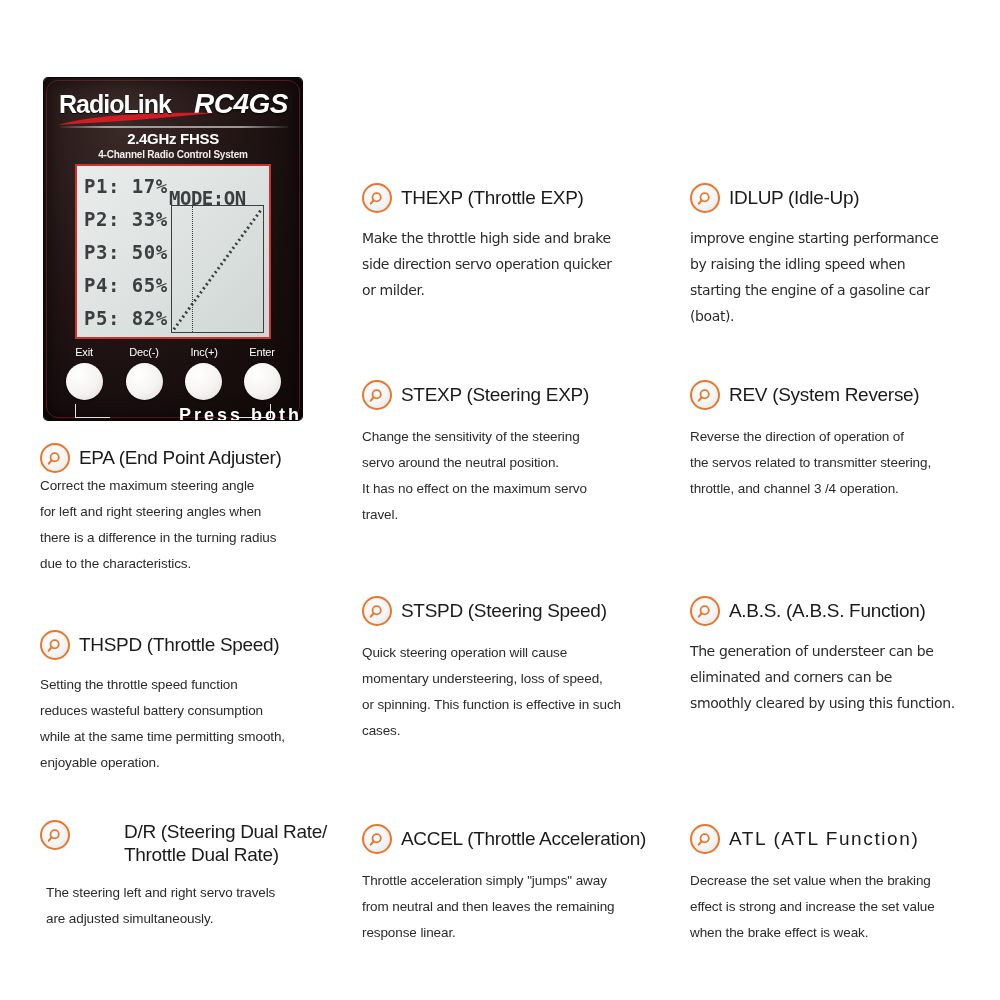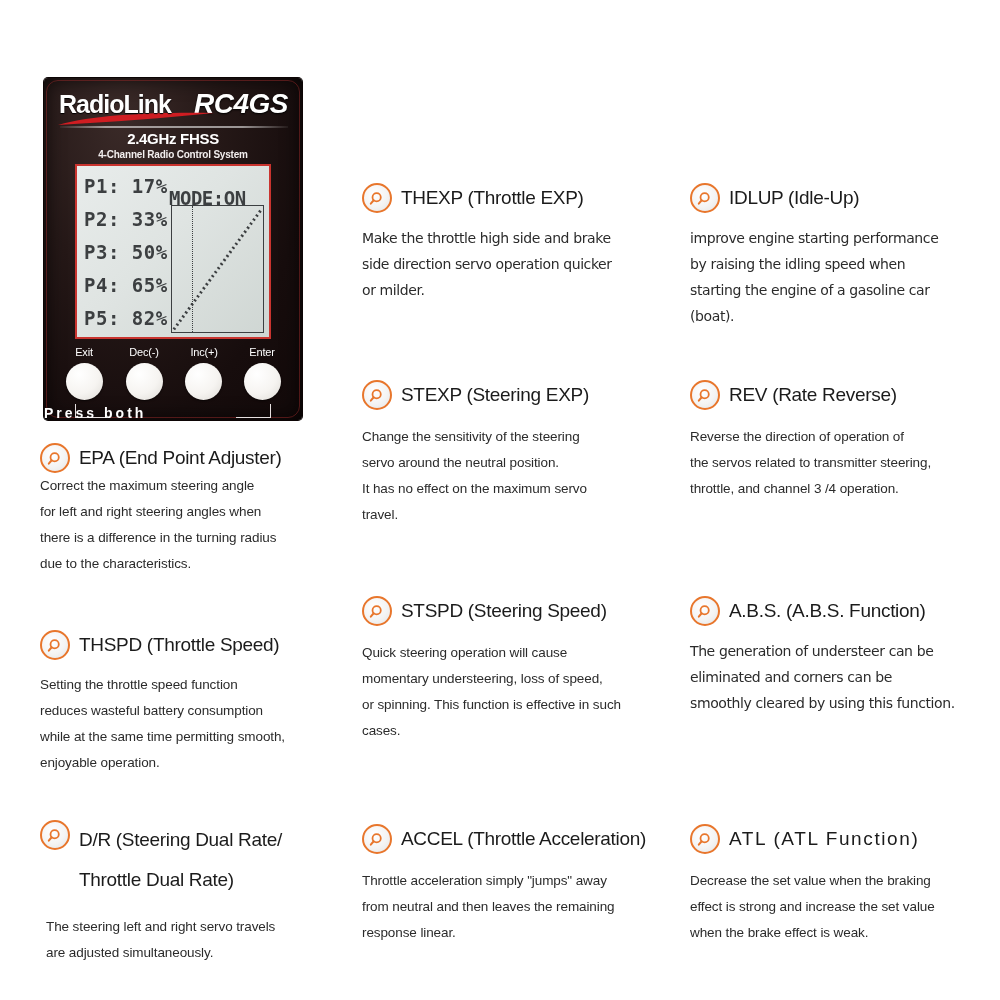--- a/index.html
+++ b/index.html
@@ -100,22 +100,22 @@
   .btncircles{position:absolute;left:0;top:285px;width:100%;height:40px;}
   .btn{
     position:absolute;top:0;width:37px;height:37px;border-radius:50%;
     background:radial-gradient(circle at 35% 30%,#ffffff 0%,#f6f4f1 55%,#dedbd6 100%);
     box-shadow:0 1px 2px rgba(0,0,0,.6);
   }
   .pressboth{
     position:absolute;left:0;top:324px;width:100%;height:22px;
   }
   .pb-text{
-    position:absolute;left:0;top:3px;width:100%;text-align:left;
-    color:#fff;font-size:14px;font-weight:bold;letter-spacing:3px;
+    position:absolute;left:0;top:3px;width:100%;text-align:right;
+    color:#fff;font-size:18px;font-weight:bold;letter-spacing:3px;
   }
   .pb-l,.pb-r{
     position:absolute;top:2px;height:13px;width:34px;
     border-bottom:1.5px solid #e6e0e0;
   }
   .pb-l{left:31px;border-left:1.5px solid #e6e0e0;}
   .pb-r{right:31px;border-right:1.5px solid #e6e0e0;}
 
   
   .feat{position:absolute;}
@@ -130,21 +130,21 @@
   .ftitle{
     font-size:19px;line-height:30px;color:#1b1b1b;letter-spacing:-0.3px;
     white-space:pre-line;
   }
   .ftitle.wide{letter-spacing:1.6px;}
   .fbody{
     font-size:13.5px;line-height:26px;color:#2b2b2b;
     white-space:pre-line;letter-spacing:-0.1px;
   }
   .fbody.alt{font-family:"DejaVu Sans",sans-serif;font-size:14px;letter-spacing:-0.4px;}
-  .ftitle.two{line-height:40px;}
+  .ftitle.two{line-height:23px;margin-left:45px;}
 </style>
 </head>
 <body>
 
 <div class="page">
 
   <div class="device">
     <div class="brandrow">
       <svg class="swoosh" viewBox="0 0 160 16">
         <path d="M2,13 C40,2 105,0 158,1 C110,6 55,10 2,13 Z" fill="#cf1d22"></path>
@@ -320,21 +320,21 @@
   </div>
 
   <div class="feat" style="left:690px;top:380px;width:300px">
     <div class="feat-head">
       <span class="ficon">
         <svg viewBox="0 0 20 20">
             <circle cx="8.5" cy="8" r="4.6" fill="none" stroke="#E8762C" stroke-width="2"></circle>
             <line x1="5.2" y1="11.4" x2="2" y2="15.2" stroke="#E8762C" stroke-width="2.2" stroke-linecap="round"></line>
           </svg>
       </span>
-      <span class="ftitle">REV (Rate Reverse)</span>
+      <span class="ftitle">REV (System Reverse)</span>
     </div>
     <div class="fbody" style="margin-top:14px">Reverse the direction of operation of
 the servos related to transmitter steering,
 throttle, and channel 3 /4 operation.</div>
   </div>
 
   <div class="feat" style="left:690px;top:596px;width:300px">
     <div class="feat-head">
       <span class="ficon">
         <svg viewBox="0 0 20 20">

